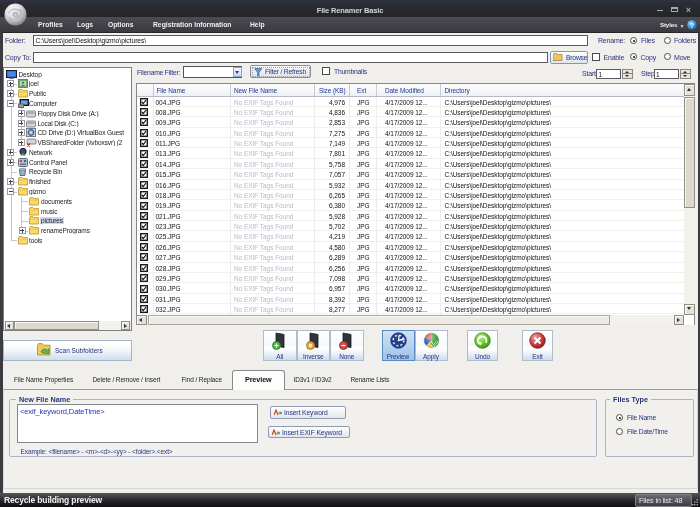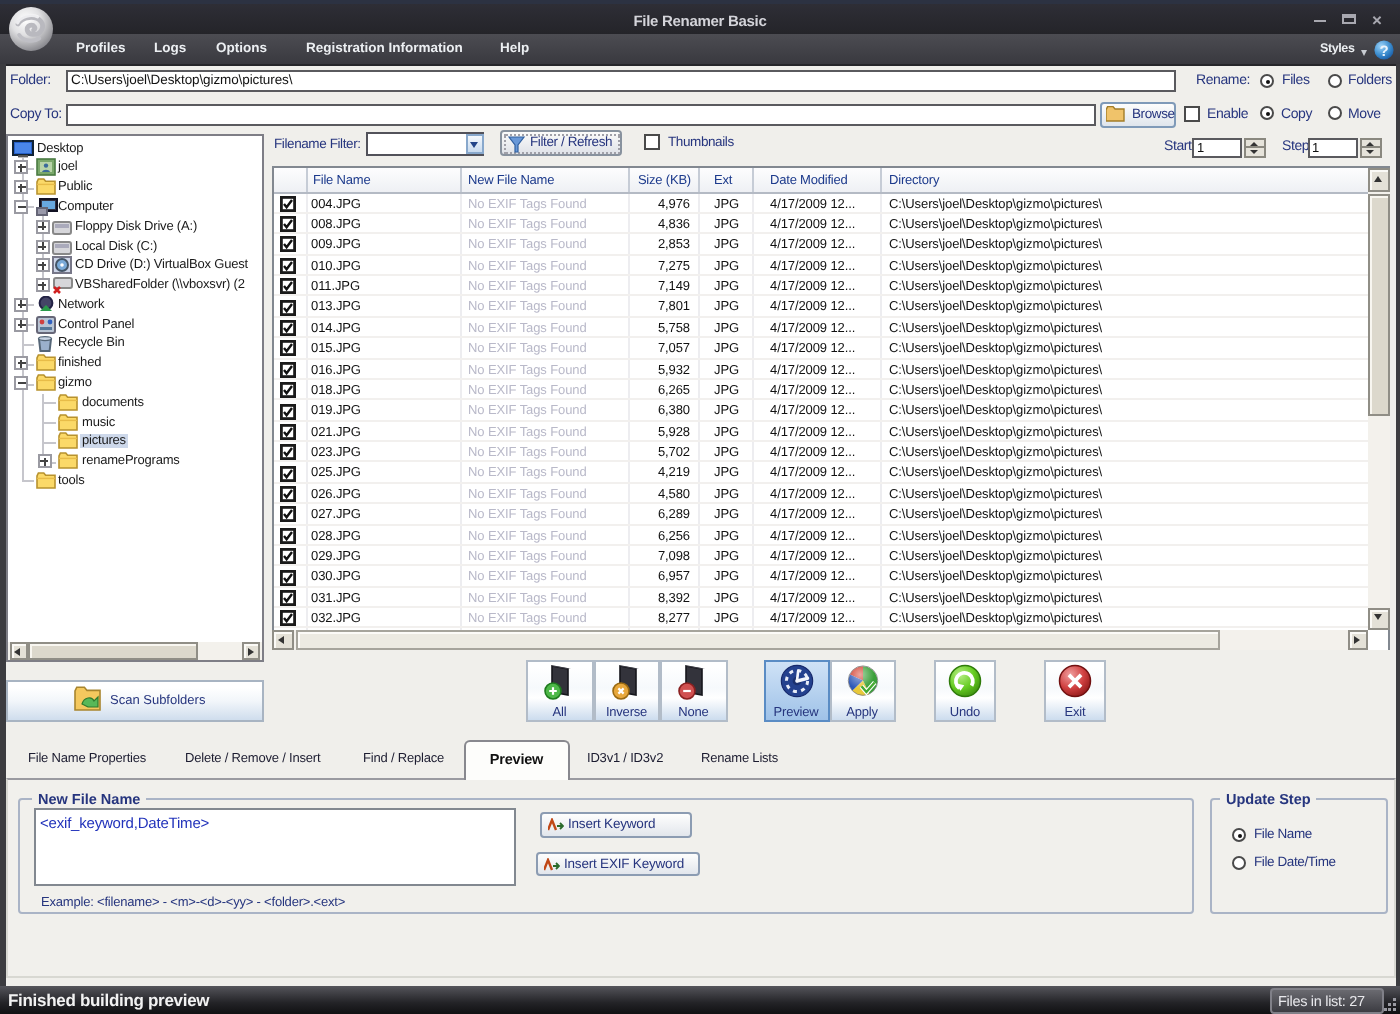--- a/index.html
+++ b/index.html
@@ -631,29 +631,29 @@
   </svg>
 <div class="abs" style="left:284px;top:409px;font-size:6.75px;letter-spacing:-0.1px;color:#26357e;white-space:pre;">Insert Keyword</div>
 <div class="abs" style="left:268px;top:425.5px;width:82px;height:12.5px;background:linear-gradient(#fefefd,#e2e6ec);border:1px solid #8c9cb2;border-radius:2px;"></div>
 <svg class="abs" style="left:272px;top:428.5px;" width="8" height="7">
     <path d="M0,6 L2,1 L4,6" fill="none" stroke="#c04818" stroke-width="1.2"></path>
     <path d="M4.5,4 L7.5,4 M6,2.5 L7.5,4 L6,5.5" fill="none" stroke="#2a6a2a" stroke-width="0.9"></path>
   </svg>
 <div class="abs" style="left:282px;top:428.5px;font-size:6.75px;letter-spacing:-0.1px;color:#26357e;white-space:pre;">Insert EXIF Keyword</div>
 <div class="abs" style="left:20.5px;top:448px;font-size:6.5px;letter-spacing:-0.1px;color:#26357e;">Example: &lt;filename&gt; - &lt;m&gt;-&lt;d&gt;-&lt;yy&gt; - &lt;folder&gt;.&lt;ext&gt;</div>
 <div class="abs" style="left:605px;top:398.5px;width:88.5px;height:58px;border:1px solid #aab4c6;border-radius:2px;"></div>
-<div class="abs" style="left:610px;top:394.5px;background:#f1f0ec;padding:0 3px;font-size:7.25px;font-weight:bold;color:#26357e;">Update Step</div>
+<div class="abs" style="left:610px;top:394.5px;background:#f1f0ec;padding:0 3px;font-size:7.25px;font-weight:bold;color:#26357e;">Files Type</div>
 <div class="radio sel" style="left:616px;top:414px;"></div>
 <div class="lbl" style="left:627px;top:414px;font-size:6.75px;">File Name</div>
 <div class="radio" style="left:616px;top:428px;"></div>
 <div class="lbl" style="left:627px;top:428px;font-size:6.75px;">File Date/Time</div>
 <div class="abs" style="left:0;top:493px;width:700px;height:14px;background:linear-gradient(#55555b,#232327 60%,#101012);"></div>
-<div class="abs" style="left:4px;top:495px;font-size:8.5px;letter-spacing:-0.15px;font-weight:bold;color:#f2f2f2;">Finished building preview</div>
+<div class="abs" style="left:4px;top:495px;font-size:8.5px;letter-spacing:-0.15px;font-weight:bold;color:#f2f2f2;">Recycle building preview</div>
 <div class="abs" style="left:635px;top:494px;width:57px;height:12.5px;background:linear-gradient(#6a6a70,#3c3c42);border:1px solid #808088;border-radius:2px;"></div>
-<div class="abs" style="left:639px;top:495.5px;font-size:7.25px;letter-spacing:-0.15px;color:#e8e8ec;">Files in list: 27</div>
+<div class="abs" style="left:639px;top:495.5px;font-size:7.25px;letter-spacing:-0.15px;color:#e8e8ec;">Files in list: 48</div>
 <svg class="abs" style="left:692px;top:499px;" width="7" height="7">
     <g fill="#9a9aa2">
       <rect x="4.5" y="0" width="1.5" height="1.5"></rect>
       <rect x="4.5" y="2.5" width="1.5" height="1.5"></rect>
       <rect x="2" y="2.5" width="1.5" height="1.5"></rect>
       <rect x="4.5" y="5" width="1.5" height="1.5"></rect>
       <rect x="2" y="5" width="1.5" height="1.5"></rect>
       <rect x="0" y="5" width="1.5" height="1.5"></rect>
     </g>
   </svg>

